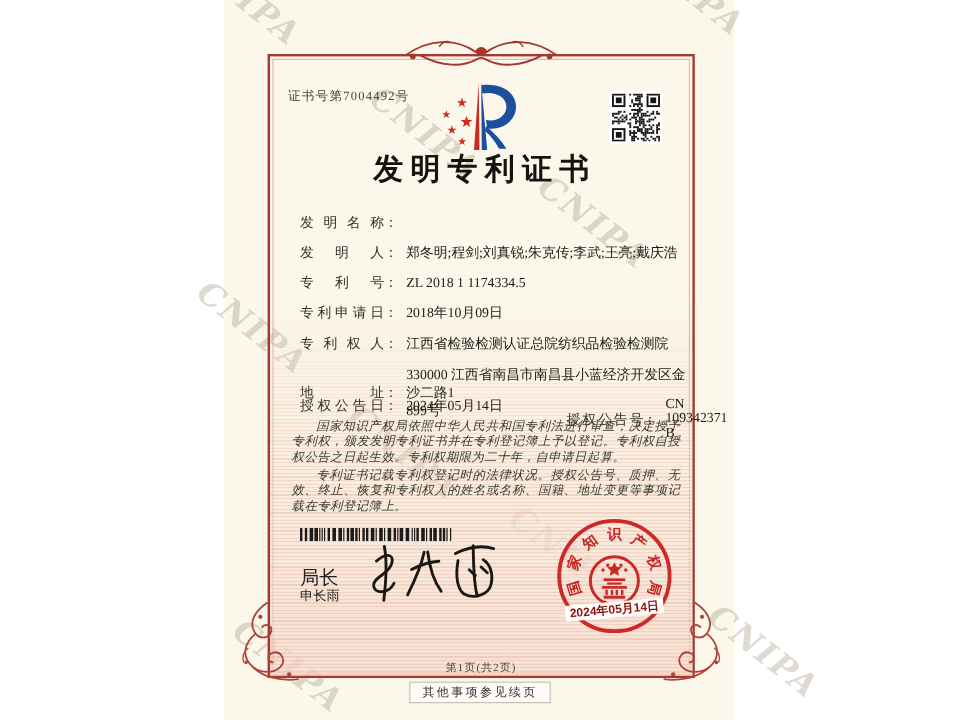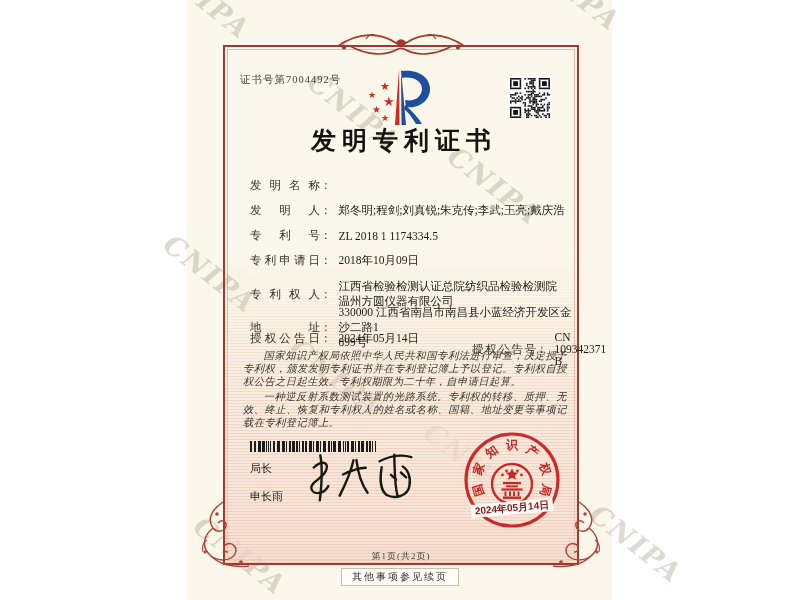--- a/index.html
+++ b/index.html
@@ -37,21 +37,21 @@
   .colon{flex:none;color:#333027;}
   .val{margin-left:7px;color:#1d1b15;}
   .val .l2{display:block;}
   
   .paras{position:absolute;left:18px;top:303px;width:324px;font-size:10.3px;line-height:1.24;
          color:#3a372e;font-style:italic;text-align:justify;}
   .paras p{margin:0 0 3px 0;text-indent:2em;letter-spacing:0.4px;}
   
   .barcode{position:absolute;left:25px;top:391px;width:128px;height:11px;}
   
-  .signer-title{position:absolute;left:25px;top:414px;font-size:11px;color:#22211c;
+  .signer-title{position:absolute;left:25px;top:425px;font-size:16px;color:#22211c;
         font-family:Liberation Serif, serif;}
   .signer-name{position:absolute;left:25px;top:442px;font-size:11px;color:#22211c;
         font-family:"Liberation Sans","DejaVu Sans",sans-serif;}
   .signature{position:absolute;left:73px;top:403px;width:120px;height:52px;transform:rotate(-2deg);}
   
   .seal{position:absolute;left:237px;top:383px;width:100px;height:100px;}
   
   .pagenote{position:absolute;left:0;top:503px;width:100%;text-align:center;font-size:9px;
             color:#45423a;letter-spacing:1px;}
   
@@ -323,41 +323,41 @@
       <span class="val">ZL 2018 1 1174334.5</span>
     </div>
     <div class="row" style="top:206px">
       <span class="lbl">专利申请日</span>
         <span class="colon">：</span>
       <span class="val">2018年10月09日</span>
     </div>
     <div class="row" style="top:232px">
       <span class="lbl">专利权人</span>
         <span class="colon">：</span>
-      <span class="val"><span>江西省检验检测认证总院纺织品检验检测院</span><span class="l2">温州方圆仪器有限公司</span></span>
+      <span class="val"><span>江西省检验检测认证总院纺织品检验检测院</span></span>
     </div>
     <div class="row" style="top:258px">
       <span class="lbl">地址</span>
         <span class="colon">：</span>
       <span class="val"><span>330000 江西省南昌市南昌县小蓝经济开发区金沙二路1</span><span class="l2">899号</span></span>
     </div>
     <div class="row" style="top:284px">
       <span class="lbl">授权公告日</span>
         <span class="colon">：</span>
       <span class="val">2024年05月14日</span>
     </div>
     <div class="row" style="top:284px;left:247px">
       <span class="lbl2">授权公告号</span>
         <span class="colon">：</span>
       <span class="val">CN 109342371 B</span>
     </div>
 
     <div class="paras">
       <p>国家知识产权局依照中华人民共和国专利法进行审查，决定授予专利权，颁发发明专利证书并在专利登记簿上予以登记。专利权自授权公告之日起生效。专利权期限为二十年，自申请日起算。</p>
-      <p>一种逆反射系数测试装置的光路系统。专利权的转移、质押、无效、终止、恢复和专利权人的姓名或名称、国籍、地址变更等事项记载在专利登记簿上。</p>
+      <p>专利证书记载专利权登记时的法律状况。授权公告号、质押、无效、终止、恢复和专利权人的姓名或名称、国籍、地址变更等事项记载在专利登记簿上。</p>
     </div>
 
     <div class="barcode">
       <svg id="barcode-svg" width="128" height="11" viewBox="0 0 128 11">
           <rect x="0" y="0" width="2" height="11" fill="#1c1c1c"></rect>
           <rect x="4" y="0" width="2" height="11" fill="#1c1c1c"></rect>
           <rect x="8" y="0" width="3" height="11" fill="#1c1c1c"></rect>
           <rect x="12" y="0" width="3" height="11" fill="#1c1c1c"></rect>
           <rect x="16" y="0" width="1" height="11" fill="#1c1c1c"></rect>
           <rect x="18" y="0" width="1" height="11" fill="#1c1c1c"></rect>

